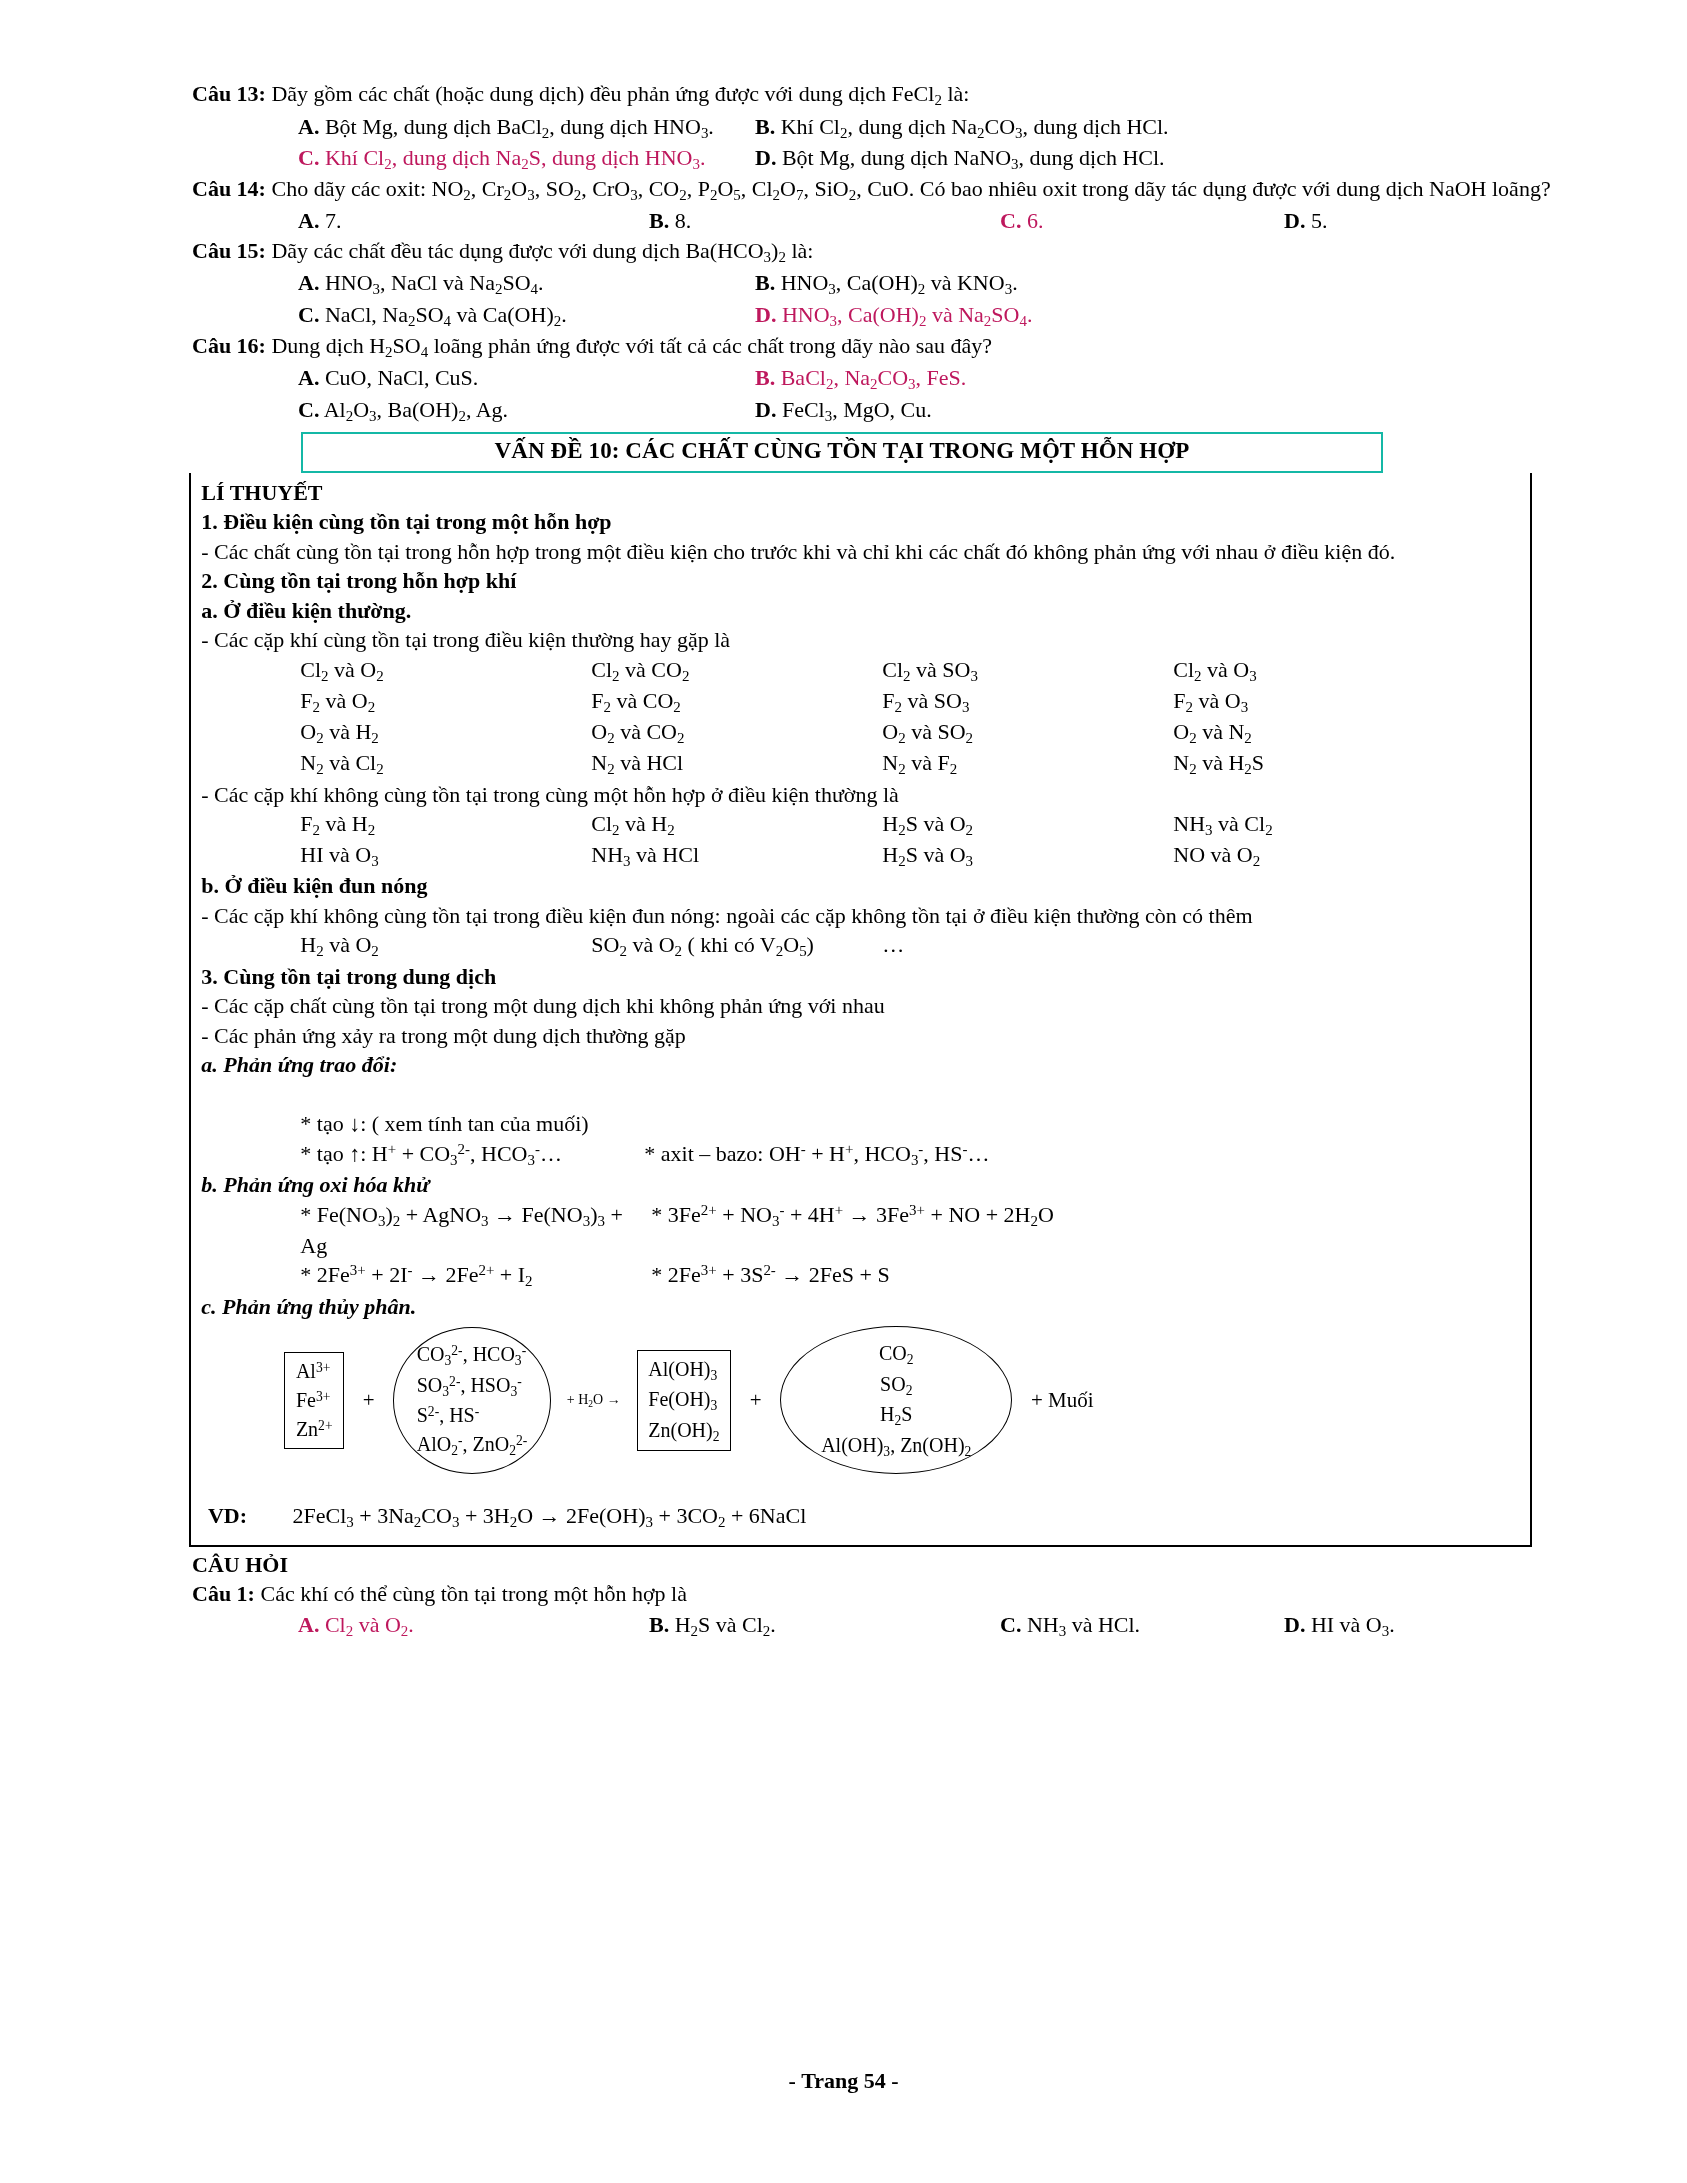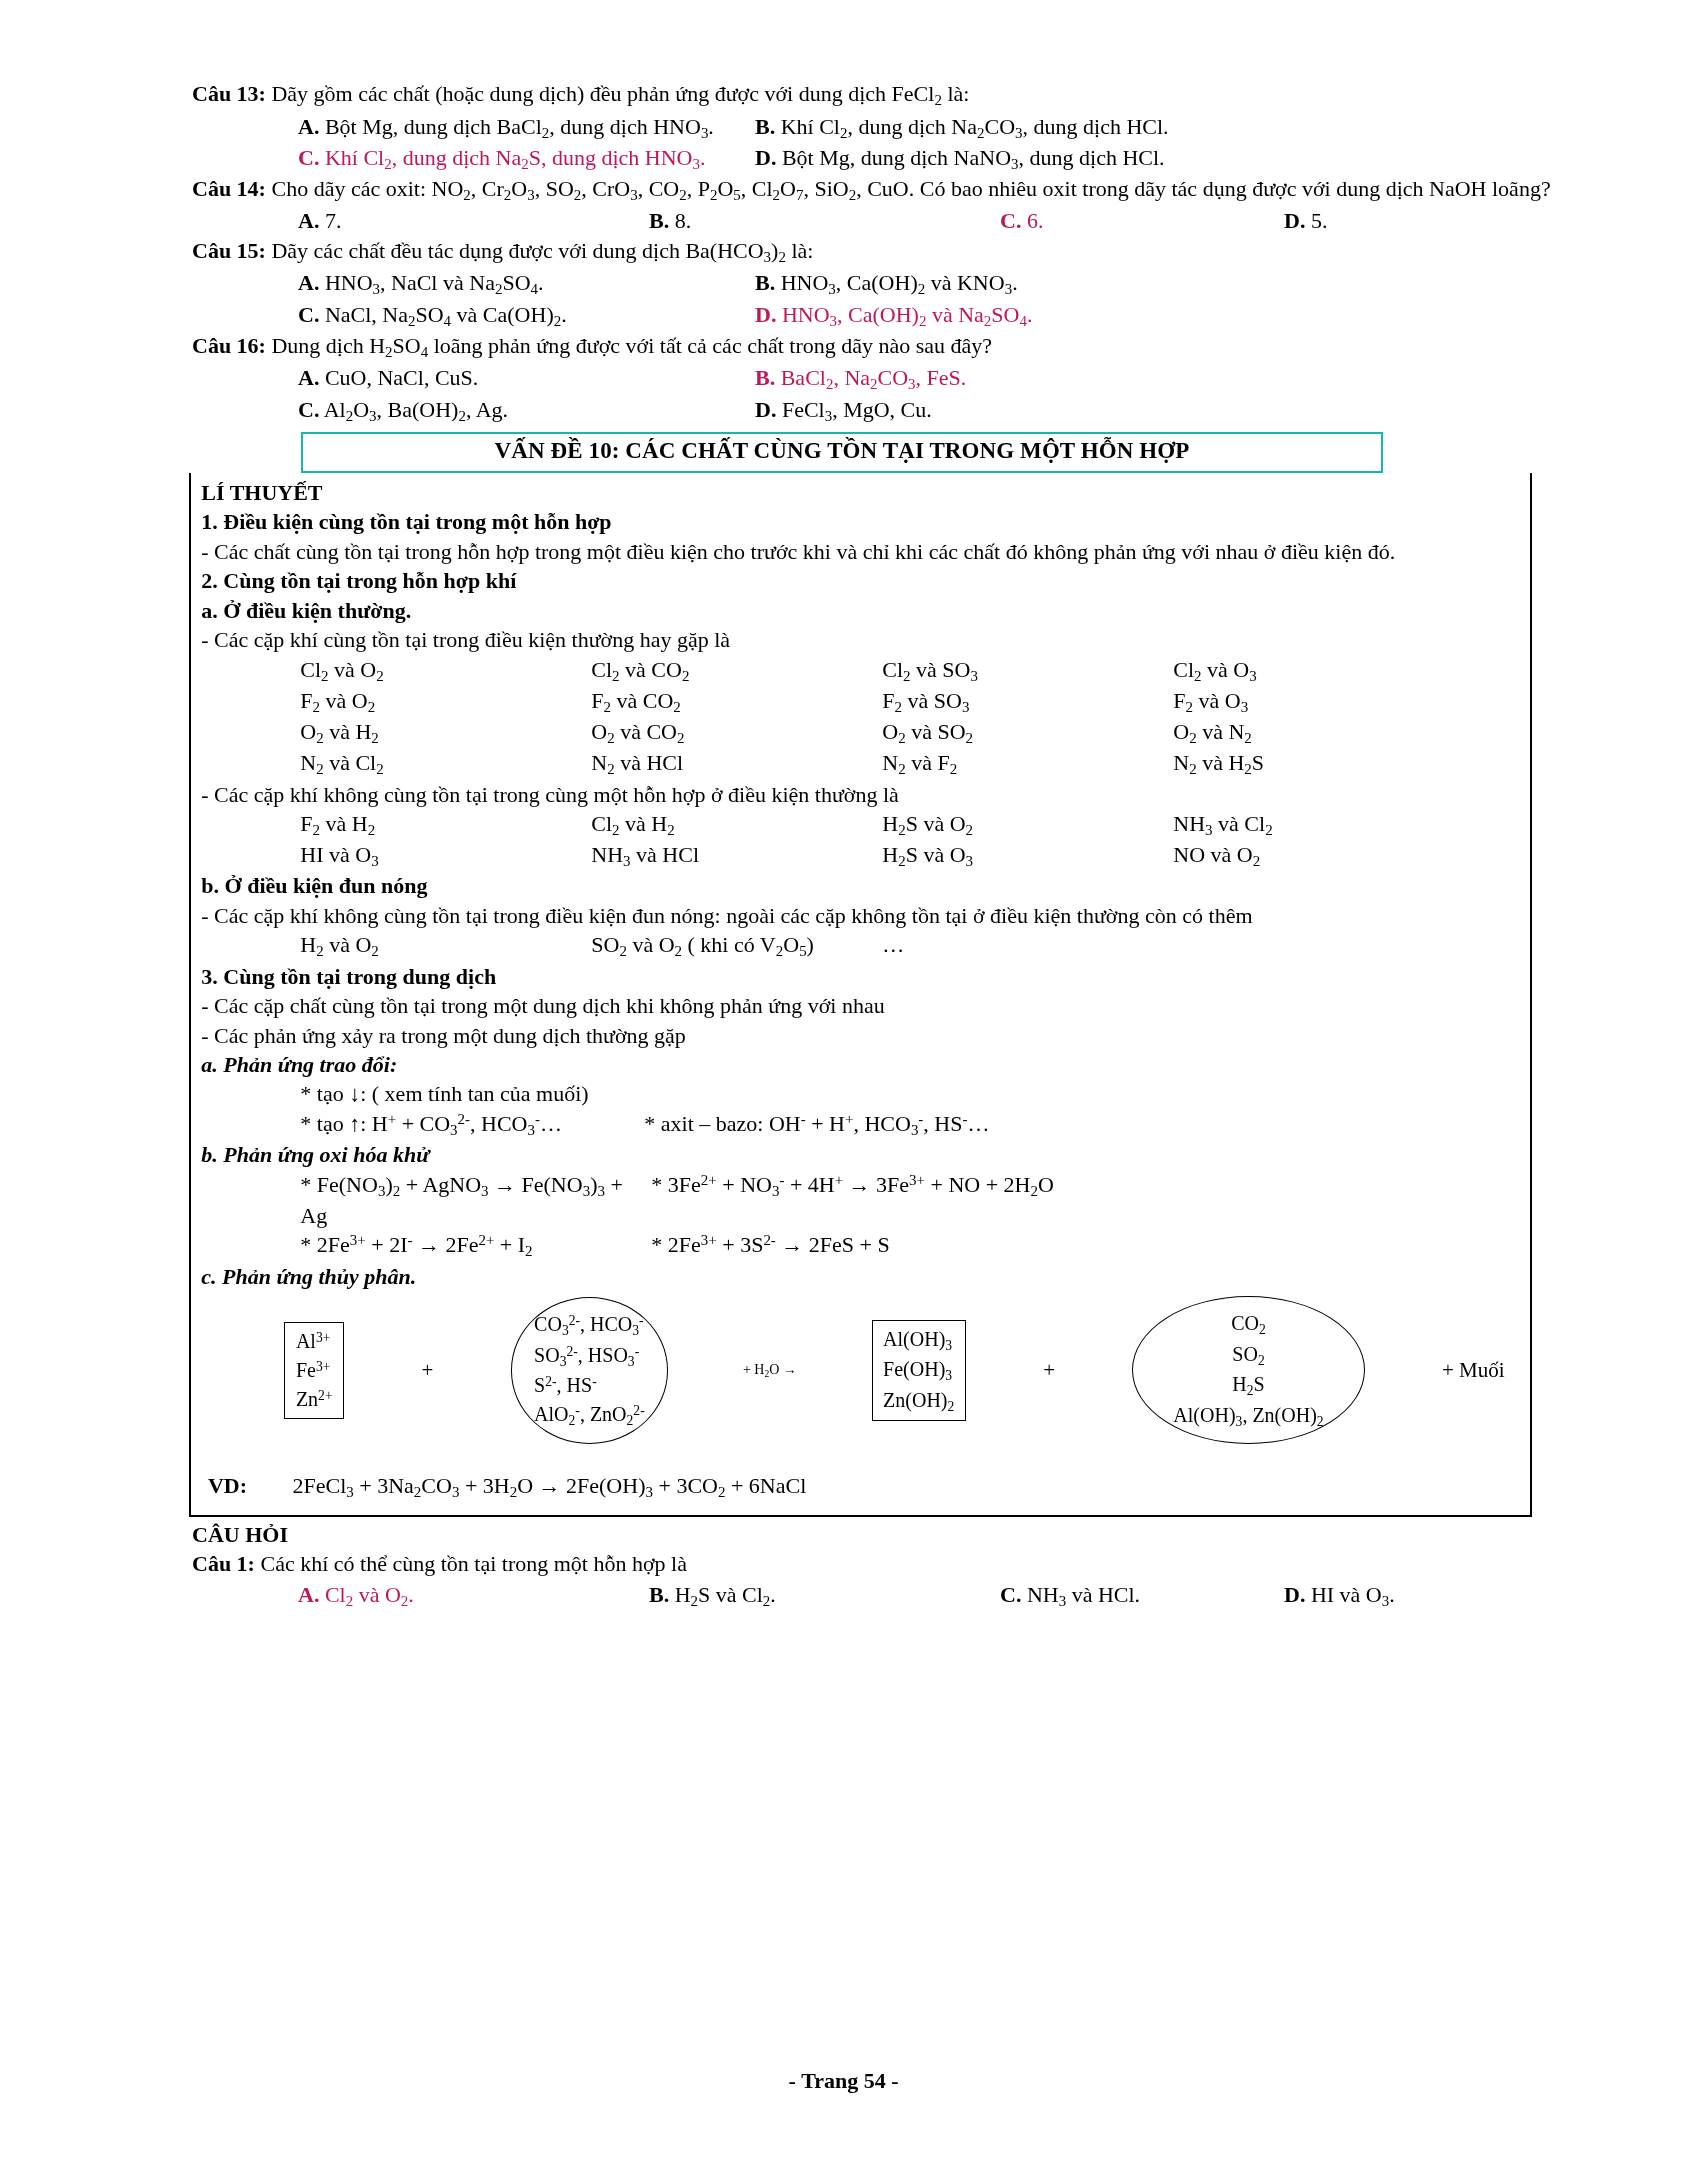--- a/index.html
+++ b/index.html
@@ -61,37 +61,36 @@
     box-sizing: border-box;
     margin-left: -3.3px;
   }
   .t-head { font-weight: bold; }
   .t-line { margin: 0; }
   .pairs {
     display: flex;
     padding-left: 99px;
   }
   .pairs > div { width: 291px; }
-  .sub-pad { padding-left: 99px; }
+  .sub-pad { padding-left: 99px; margin-top: 30px; }
   .two-col {
     display: flex;
     padding-left: 99px;
   }
   .two-col > div:first-child { width: 344px; }
 
   .rxn-col { display: flex; padding-left: 99px; }
   .rxn-col > div:first-child { width: 351px; }
 
   .hydro {
     display: flex;
     align-items: center;
     padding-left: 83px;
     margin-top: 5.3px;
     gap: 4px;
-    justify-content: space-between;
   }
   .box {
     border: 1.3px solid #000;
     padding: 4px 10.6px;
     line-height: 1.45;
     font-size: 20px;
   }
   .ellipse {
     border: 1.3px solid #000;
     border-radius: 50%;

